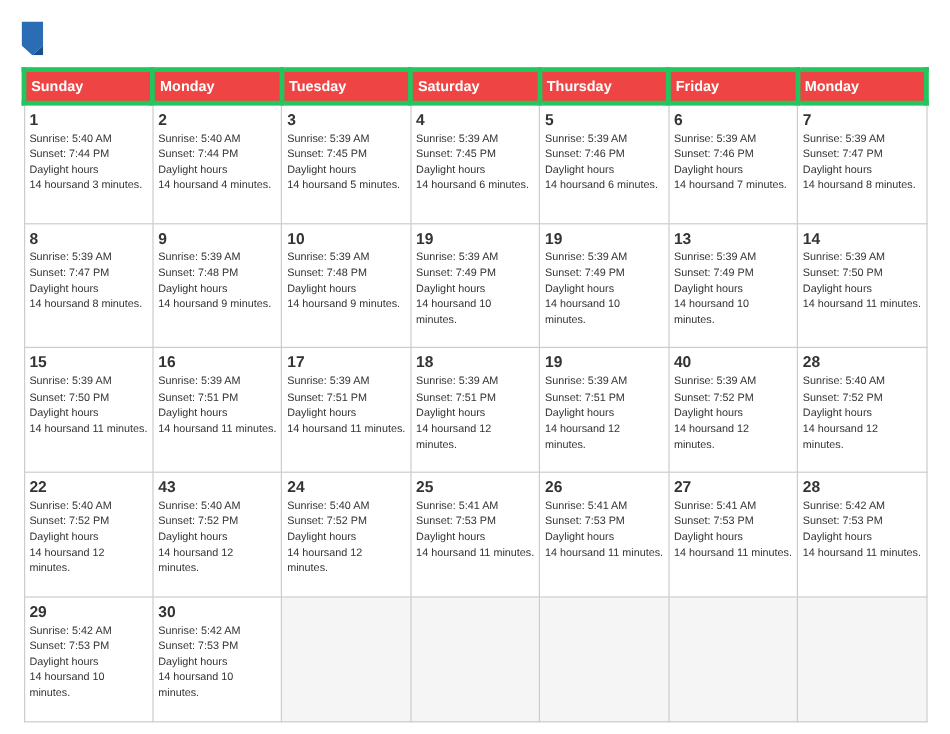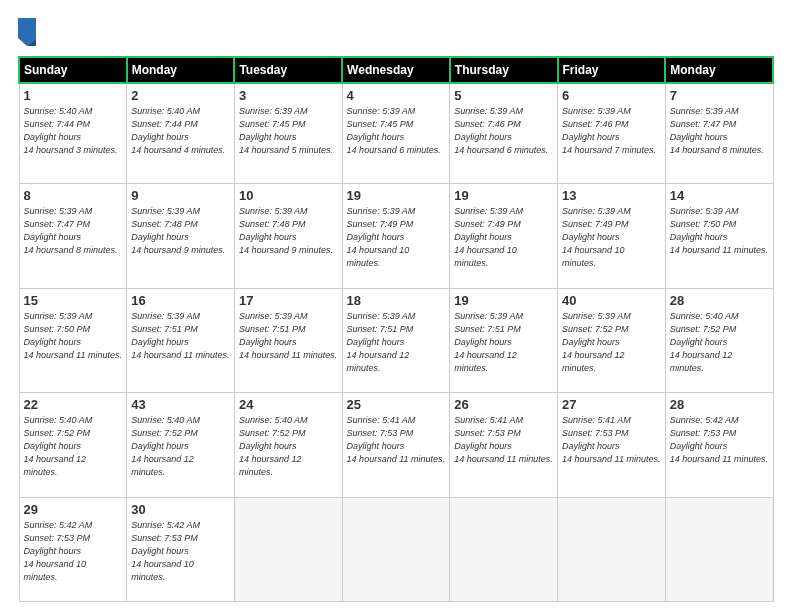--- a/index.html
+++ b/index.html
@@ -54,26 +54,26 @@
       color: #555;
     }
     .calendar {
       flex: 1;
       border: 1px solid #ccc;
       border-collapse: collapse;
       width: 100%;
       table-layout: fixed;
     }
     .calendar thead tr th {
-      background: #000000;
+      background: #ef4444;
       color: #fff;
       font-size: 12px;
       font-weight: bold;
       padding: 5px 4px;
-      border: 2px solid #22c55e;
+      border: 4px solid #22c55e;
       text-align: left;
       margin-top: 11px;
     }
     .calendar tbody tr td {
       vertical-align: top;
       border: 1px solid #ccc;
       padding: 4px 4px;
       font-size: 9.5px;
       color: #333;
       height: 88px;
@@ -86,21 +86,20 @@
       font-size: 13px;
       font-weight: bold;
       color: #333;
       display: block;
       margin-bottom: 2px;
     }
     .day-info {
       font-size: 9px;
       color: #333;
       line-height: 1.45;
-      font-style: italic;
     }
   </style>
 </head>
 <body>
 
 <div class="page">
   <div class="header">
     <div class="logo">
       <svg class="logo-icon" viewBox="0 0 18 28" xmlns="http://www.w3.org/2000/svg">
         <polygon points="0,0 18,0 18,20 9,28 0,20" fill="#2a6db5"></polygon>
@@ -116,21 +115,21 @@
       <div class="location"></div>
     </div>
   </div>
 
   <table class="calendar">
     <thead>
       <tr>
         <th>Sunday</th>
         <th>Monday</th>
         <th>Tuesday</th>
-        <th>Wednesday</th>
+        <th>Saturday</th>
         <th>Thursday</th>
         <th>Friday</th>
         <th>Monday</th>
       </tr>
     </thead>
     <tbody id="calendar-body">
     <tr>
           <td>
             <span class="day-num">1</span>
             <div class="day-info">Sunrise: 5:40 AM<br>Sunset: 7:44 PM<br>Daylight hours<br>14 hoursand 3 minutes.</div>

